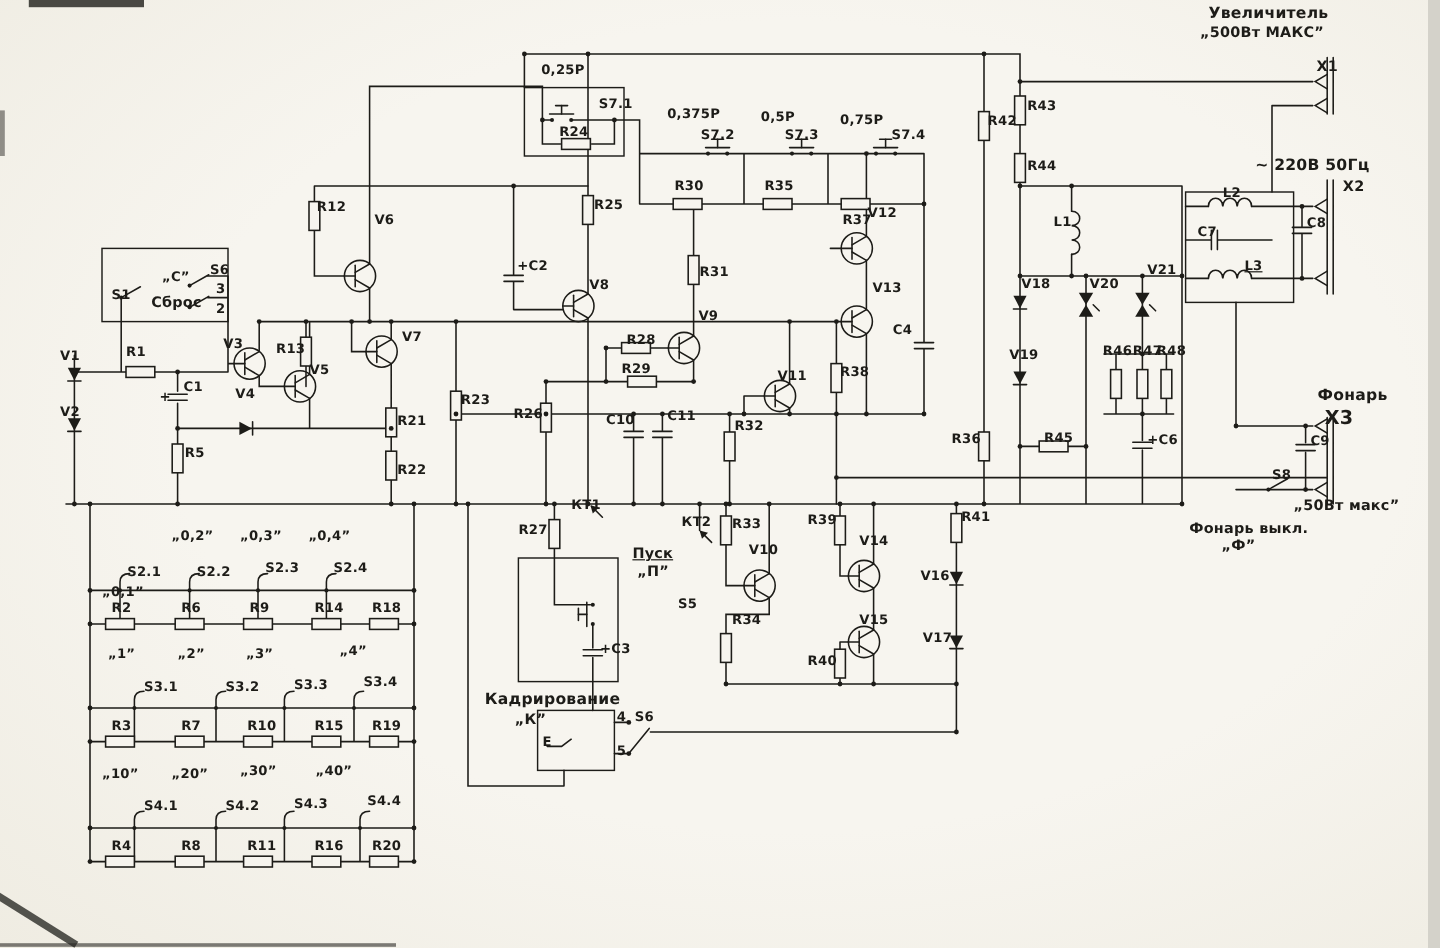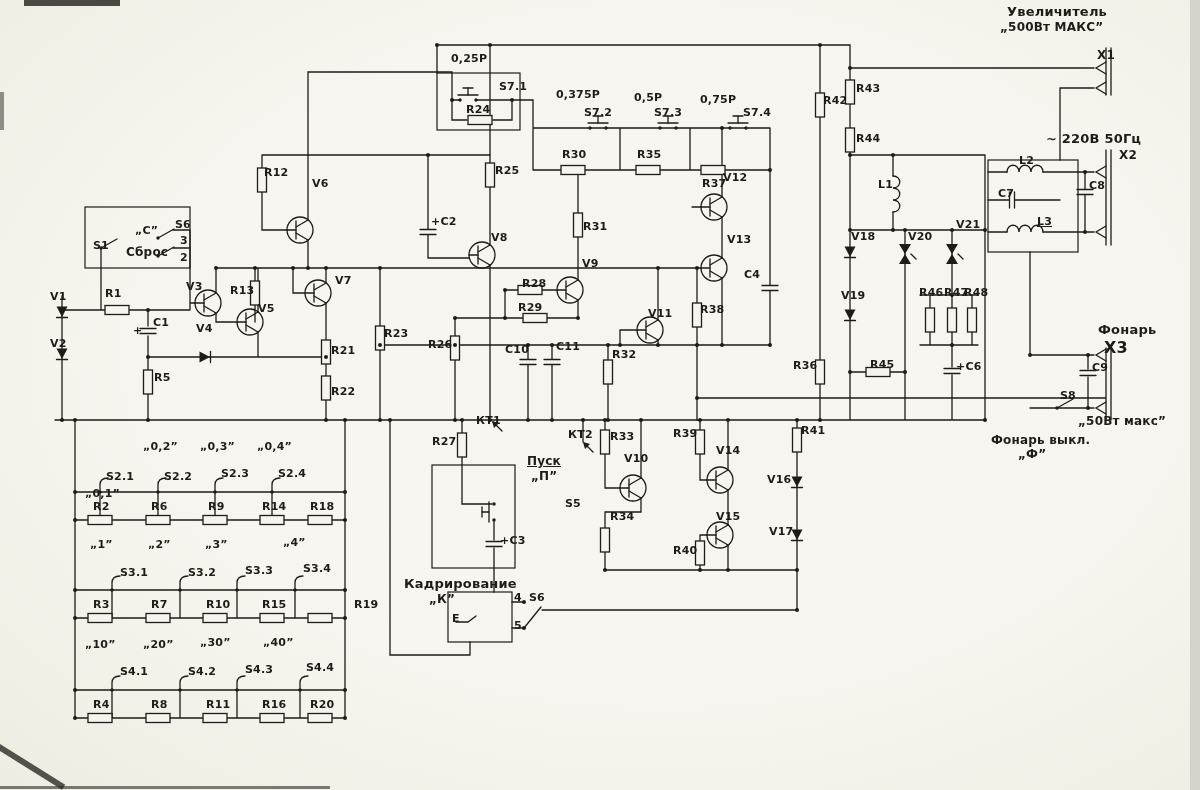--- a/index.html
+++ b/index.html
@@ -534,21 +534,21 @@
       <span class="lbl" style="left: 205px; top: 539px;">„3”</span>
       <span class="lbl" style="left: 283px; top: 537px;">„4”</span>
       <span class="lbl" style="left: 120px; top: 567px;">S3.1</span>
       <span class="lbl" style="left: 188px; top: 567px;">S3.2</span>
       <span class="lbl" style="left: 245px; top: 565px;">S3.3</span>
       <span class="lbl" style="left: 303px; top: 563px;">S3.4</span>
       <span class="lbl" style="left: 93px; top: 599px;">R3</span>
       <span class="lbl" style="left: 151px; top: 599px;">R7</span>
       <span class="lbl" style="left: 206px; top: 599px;">R10</span>
       <span class="lbl" style="left: 262px; top: 599px;">R15</span>
-      <span class="lbl" style="left: 310px; top: 599px; margin-left: 44px;">R19</span>
+      <span class="lbl" style="left: 310px; top: 599px;">R19</span>
       <span class="lbl" style="left: 85px; top: 639px;">„10”</span>
       <span class="lbl" style="left: 143px; top: 639px;">„20”</span>
       <span class="lbl" style="left: 200px; top: 637px;">„30”</span>
       <span class="lbl" style="left: 263px; top: 637px;">„40”</span>
       <span class="lbl" style="left: 120px; top: 666px;">S4.1</span>
       <span class="lbl" style="left: 188px; top: 666px;">S4.2</span>
       <span class="lbl" style="left: 245px; top: 664px;">S4.3</span>
       <span class="lbl" style="left: 306px; top: 662px;">S4.4</span>
       <span class="lbl" style="left: 93px; top: 699px;">R4</span>
       <span class="lbl" style="left: 151px; top: 699px;">R8</span>

